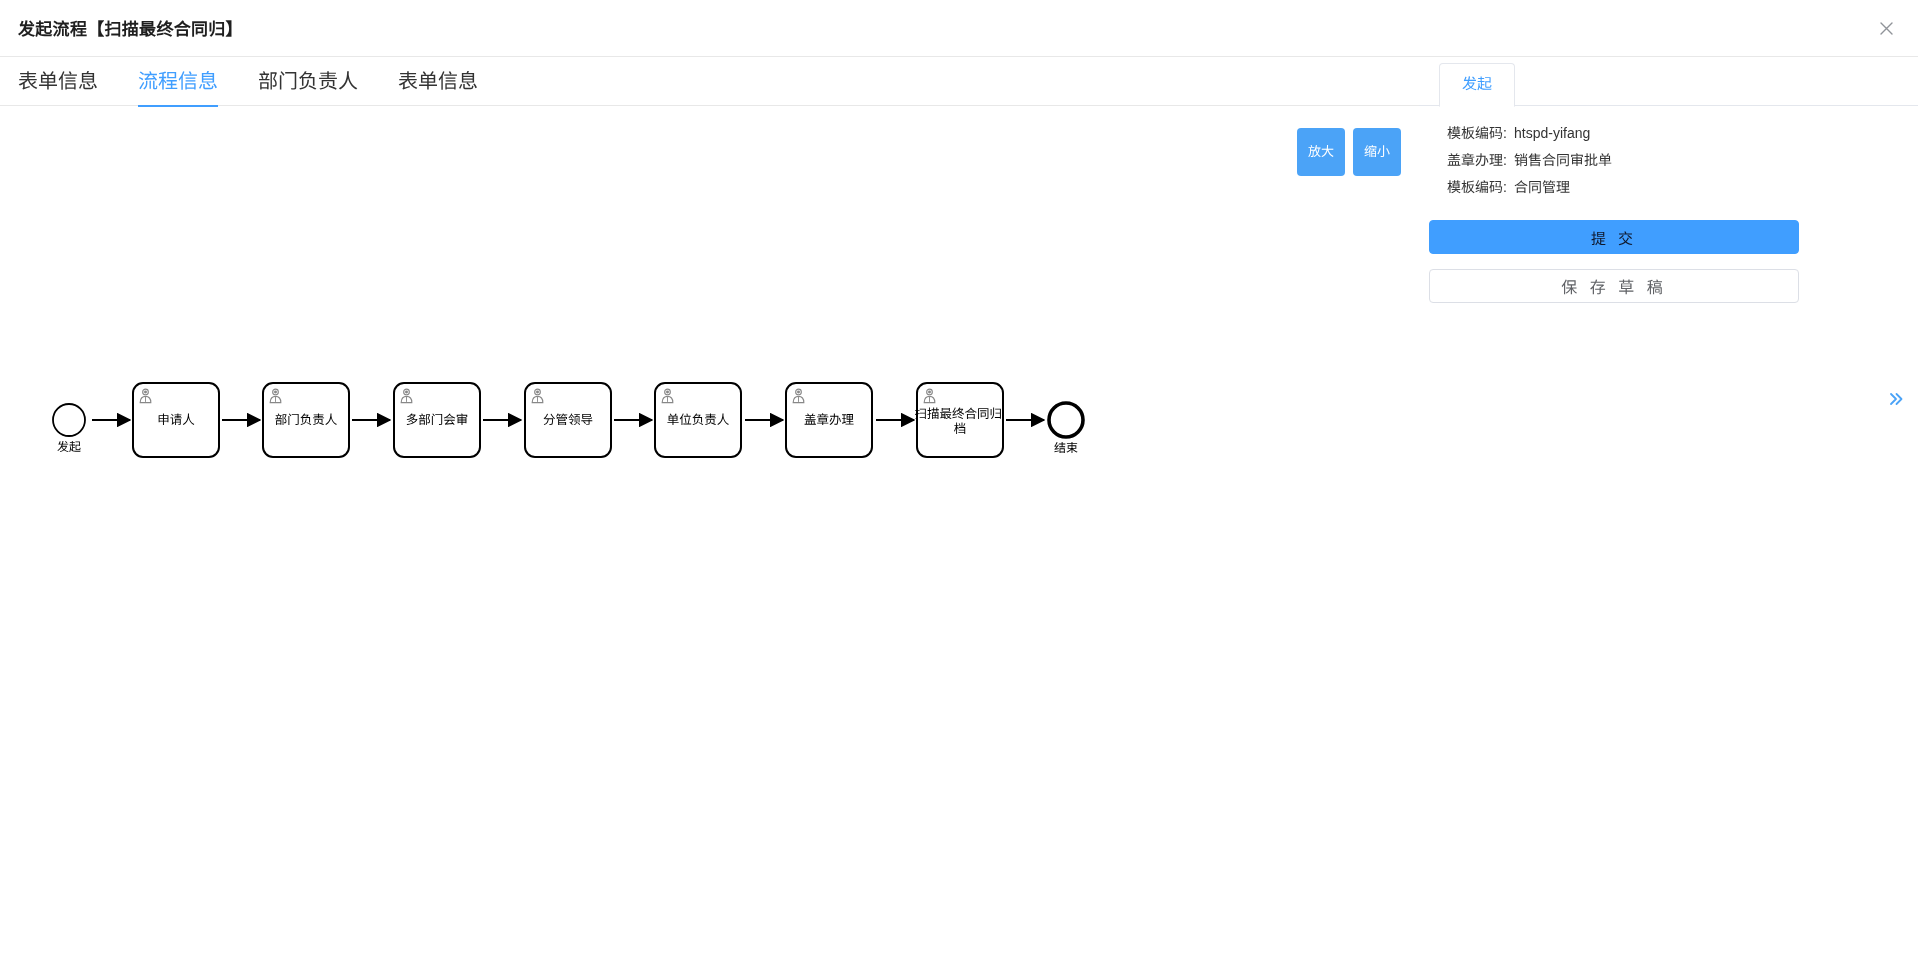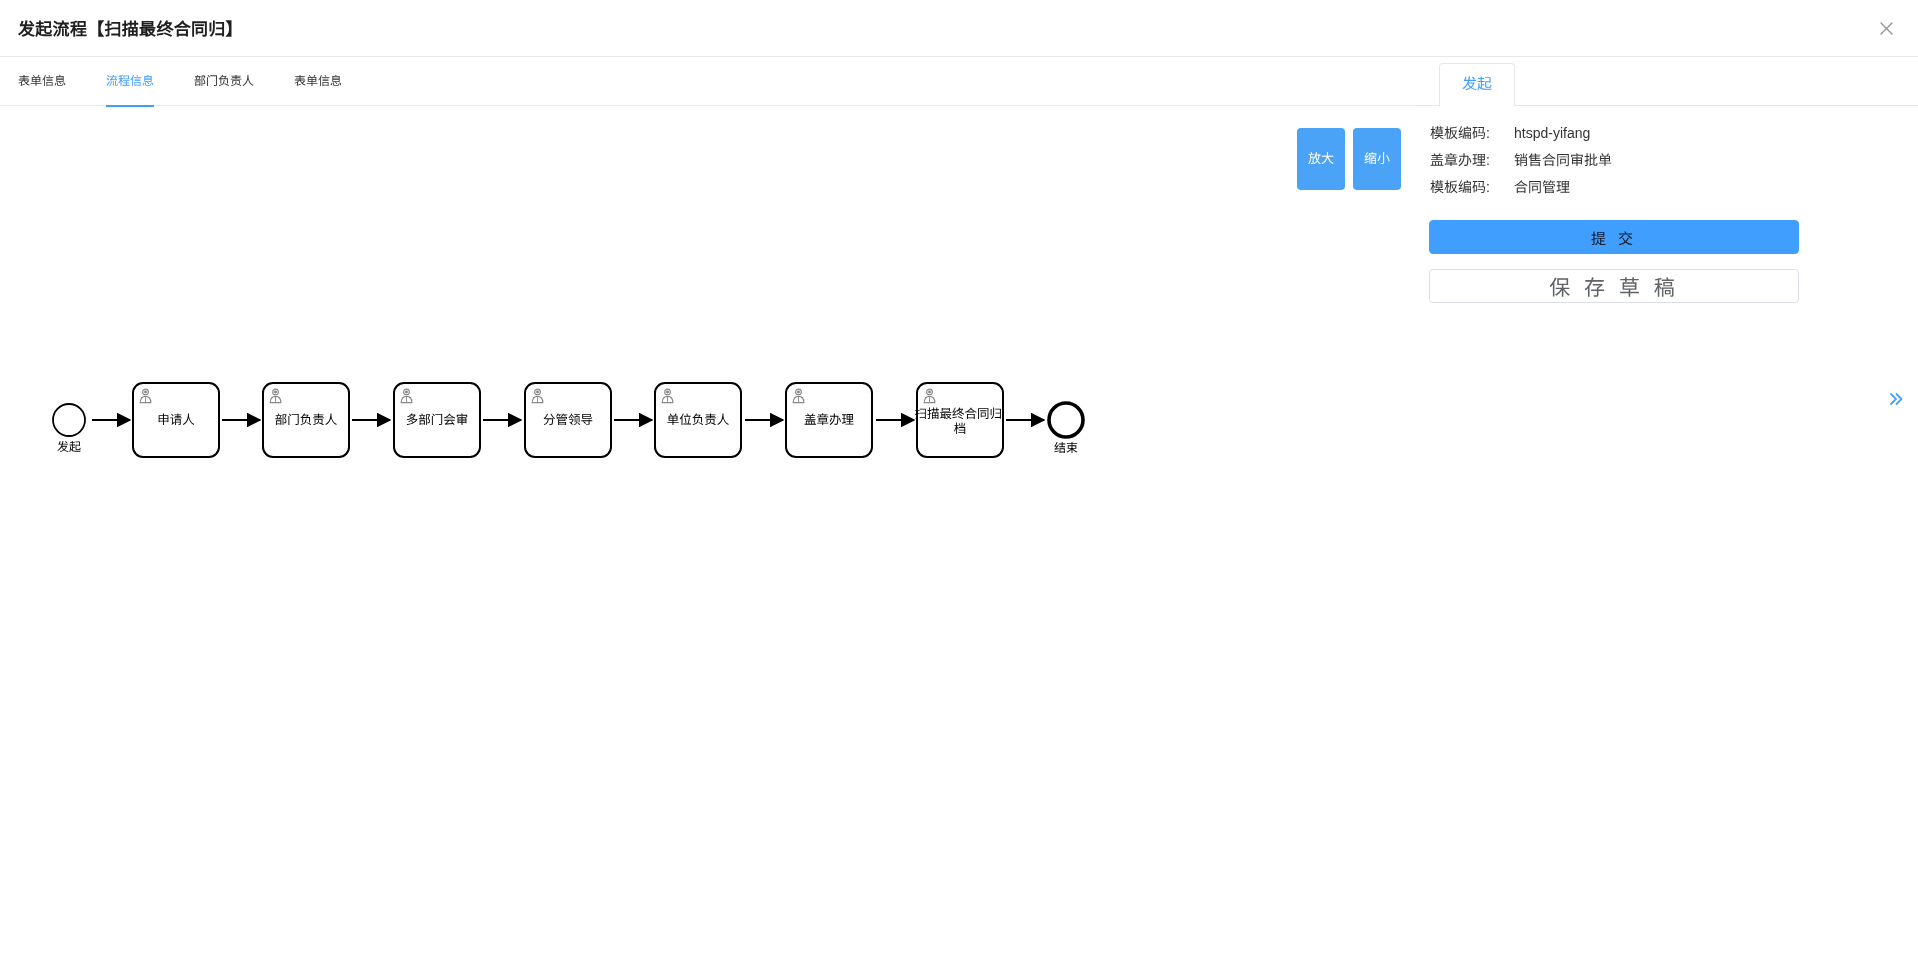--- a/index.html
+++ b/index.html
@@ -43,21 +43,21 @@
   .tabbar {
     position: absolute; left: 0; top: 0;
     width: 1419px; height: 49px;
     border-bottom: 1px solid #e8e8e8;
   }
   .tabbar .tabs { position: absolute; left: 18px; top: 0; display: flex; }
   .tab {
     position: relative;
     padding: 0 20px;
     height: 49px; line-height: 49px;
-    font-size: 12px; color: #333;
+    font-size: 20px; color: #333;
     cursor: pointer;
     white-space: nowrap;
   }
   .tab:first-child { padding-left: 0; }
   .tab.active { color: #409eff; }
   .tab.active::after {
     content: "";
     position: absolute; left: 20px; right: 20px; bottom: -1px;
     height: 2px; background: #409eff;
   }
@@ -65,21 +65,21 @@
   
   .zoom-tools {
     position: absolute; right: 18px; top: 71px;
     display: flex; gap: 8px;
   }
   .zoom-btn {
     background: #4ba3f7;
     color: #fff;
     border: none; border-radius: 4px;
     font-size: 13px;
-    padding: 23px 11px;
+    padding: 16px 11px;
     cursor: pointer;
     font-family: inherit;
     line-height: 1.2;
   }
 
   
   .canvas {
     position: absolute; left: 0; top: 49px;
     width: 1419px; height: 849px;
     overflow: hidden;
@@ -118,21 +118,21 @@
   .meta-row {
     display: flex;
     align-items: baseline;
     height: 27px;
     font-size: 14px;
   }
   .meta-label {
     width: 95px;
     text-align: right;
     color: #333;
-    padding-right: 24px;
+    padding-right: 7px;
     flex: none;
   }
   .meta-value { color: #333; }
 
   .actions {
     position: absolute; left: 10px; top: 163px;
     width: 370px;
   }
   .btn-primary {
     display: block;
@@ -147,21 +147,21 @@
     font-family: inherit;
   }
   .btn-default {
     display: block;
     width: 370px; height: 34px;
     margin-top: 15px;
     background: #fff;
     color: #606266;
     border: 1px solid #dcdfe6;
     border-radius: 4px;
-    font-size: 21px;
+    font-size: 16px;
     letter-spacing: 4px;
     cursor: pointer;
     font-family: inherit;
   }
 
   
   .collapse-handle {
     position: absolute; right: 8px; top: 385px;
     width: 28px; height: 28px;
     display: flex; align-items: center; justify-content: center;

